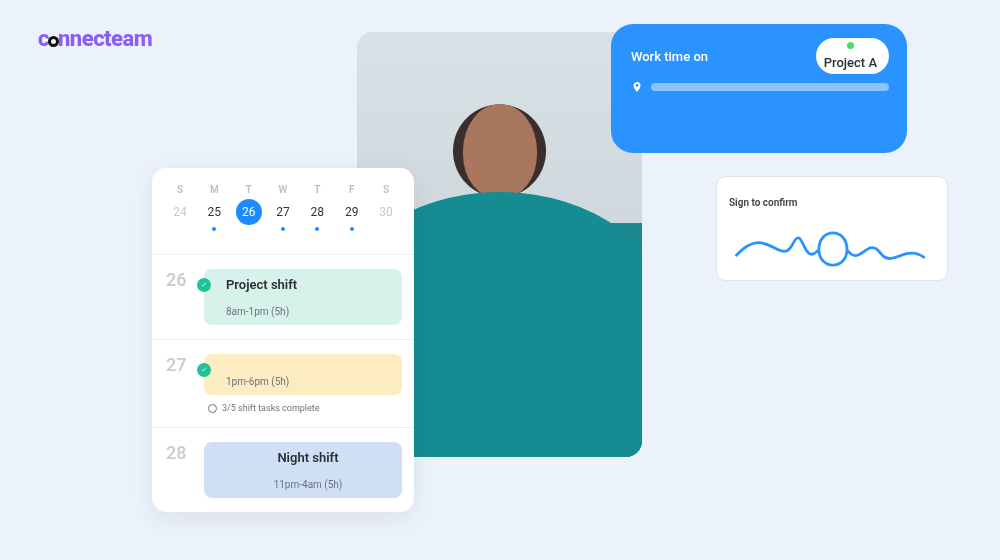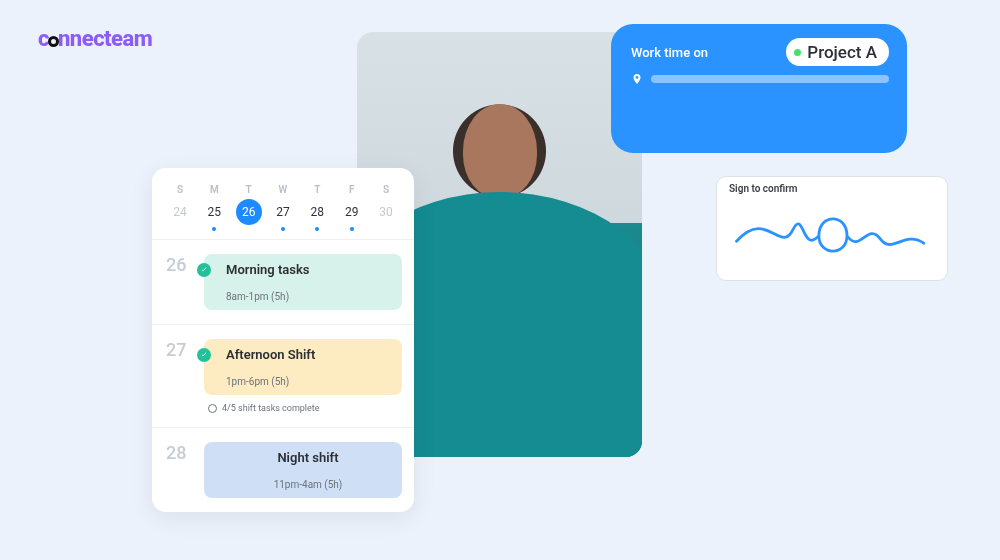--- a/index.html
+++ b/index.html
@@ -136,39 +136,39 @@
     background: #2b93ff;
     border-radius: 22px;
     color: #fff;
     padding: 14px 18px 12px 20px;
   }
   .timer-top { display:flex; align-items:center; justify-content:space-between; }
   .timer-label { font-size: 13px; font-weight: 500; }
   .proj-pill {
     background:#fff; color:#2c2f36;
     border-radius: 999px;
-    font-size: 17px; font-weight:500;
+    font-size: 13px; font-weight:500;
     padding: 4px 12px 4px 8px;
-    display:flex; align-items:center; gap:6px;
+    display:flex; align-items:center; gap:6px;flex-direction:column;
   }
   .proj-pill .dot { width:7px;height:7px;border-radius:50%;background:#45e06b; }
   .timer-time { font-size: 38px; font-weight: 700; letter-spacing: 1px; margin-top: 6px; }
   .timer-bar { display:flex; align-items:center; gap:8px; margin-top:6px; }
   .timer-bar .track { flex:1; height:8px; border-radius:4px; background:rgba(255,255,255,.45); }
   .pin { width:12px;height:14px; }
 
   
   .sig {
     position:absolute;
     top: 176px; left: 716px;
     width: 232px; height: 105px;
     background:#fff;
     border:1px solid #dde2e9;
     border-radius:10px;
-    padding:6px 12px;
+    padding:20px 12px;
   }
   .sig-label { font-size:10px; font-weight:600; color:#3a3f47; }
   .sig-svg { width:100%; height:70px; margin-top:2px; }
 
 </style>
 </head>
 <body>
 
 <div class="logo">
   <span>c</span><span class="logo-ring"></span><span>nnecteam</span>
@@ -201,40 +201,39 @@
   <div class="shifts" id="shifts">
       <div class="shift-row">
         <div class="shift-day">26</div>
         <div style="flex: 1 1 0%;">
           <div class="shift-card morning">
             <span class="check">
               <svg viewBox="0 0 24 24">
                 <path fill="#fff" d="M9 16l-4-4 1.4-1.4L9 13.2 17.6 4.6 19 6z"></path>
               </svg>
             </span>
-            <div class="shift-title">Morning tasks</div>
+            <div class="shift-title">Project shift</div>
             <div class="shift-sub">8am-1pm (5h)</div>
           </div>
         </div>
       </div>
       <div class="shift-row">
         <div class="shift-day">27</div>
         <div style="flex: 1 1 0%;">
           <div class="shift-card afternoon">
             <span class="check">
               <svg viewBox="0 0 24 24">
                 <path fill="#fff" d="M9 16l-4-4 1.4-1.4L9 13.2 17.6 4.6 19 6z"></path>
               </svg>
             </span>
-            <div class="shift-title">Afternoon Shift</div>
             <div class="shift-sub">1pm-6pm (5h)</div>
           </div>
           <div class="task-note">
             <span class="ring"></span>
-            <span>4/5 shift tasks complete</span>
+            <span>3/5 shift tasks complete</span>
           </div>
         </div>
       </div>
       <div class="shift-row">
         <div class="shift-day">28</div>
         <div style="flex: 1 1 0%; text-align: center;">
           <div class="shift-card night">
             <div class="shift-title">Night shift</div>
             <div class="shift-sub">11pm-4am (5h)</div>
           </div>

